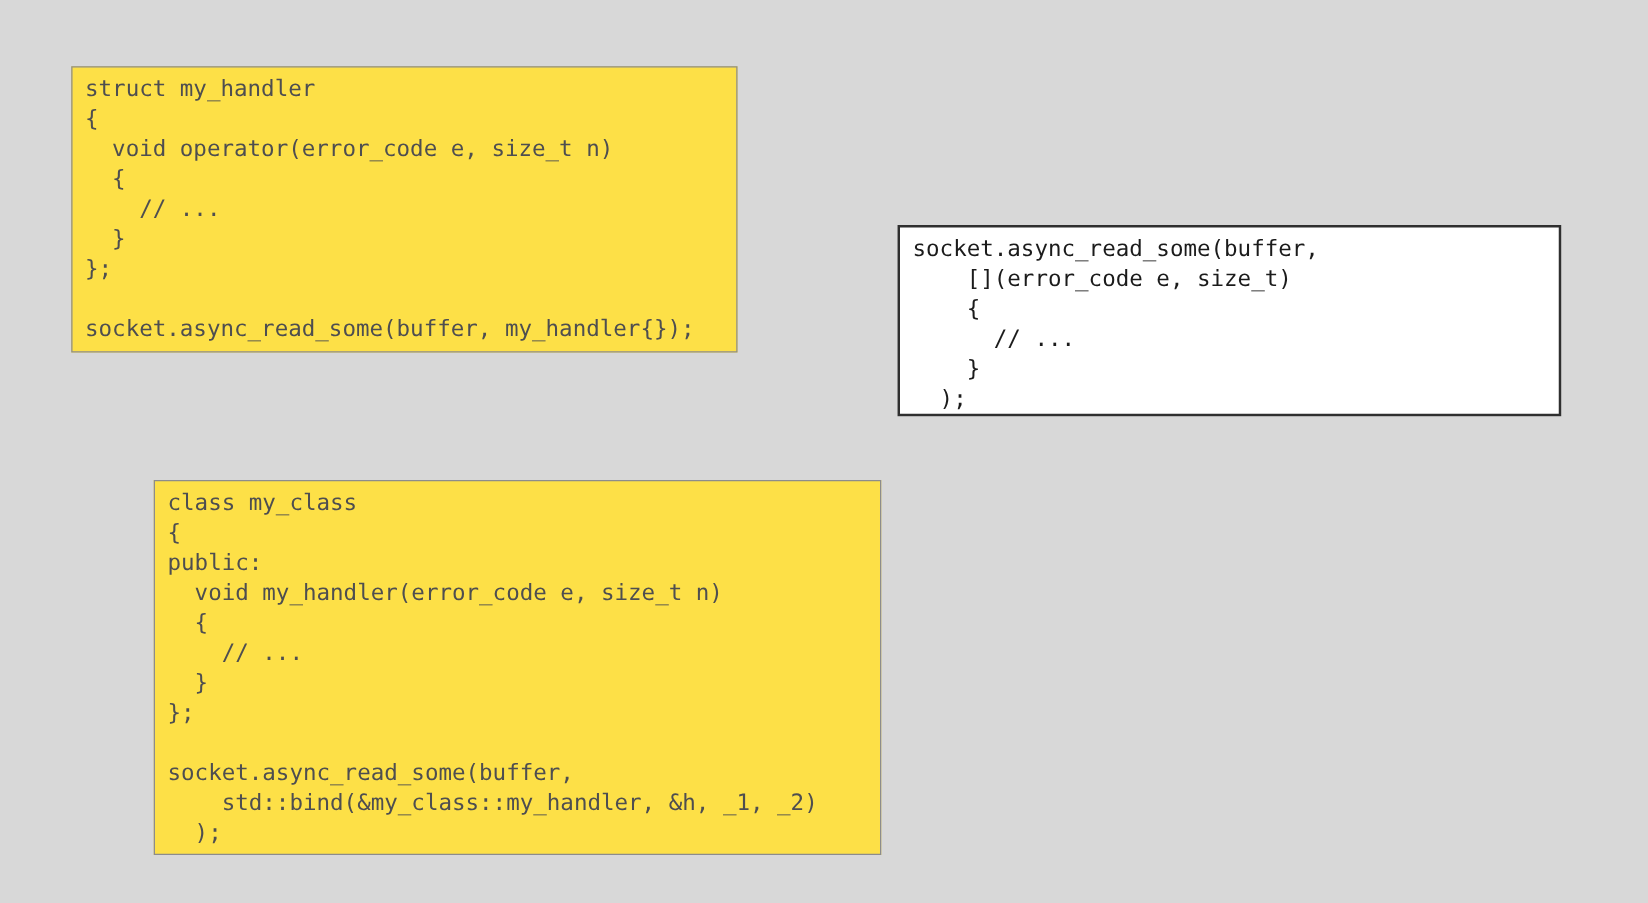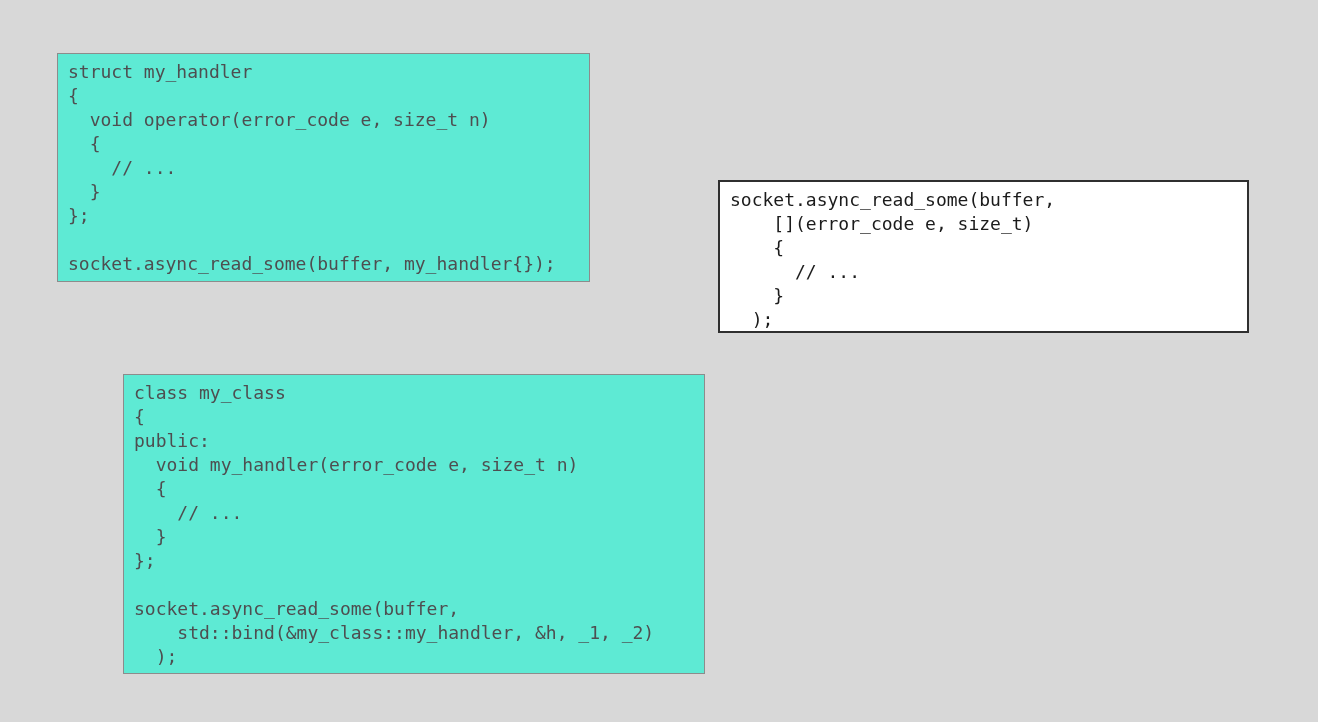--- a/index.html
+++ b/index.html
@@ -19,21 +19,21 @@
     margin: 0;
     box-sizing: border-box;
     font-family: "DejaVu Sans Mono", monospace;
     font-size: 18px;
     line-height: 24px;
     padding: 6px 10px 4px 10px;
     white-space: pre;
     overflow: hidden;
   }
   .code-box.gray {
-    background: #5eead4;
+    background: #fde047;
     border: 1px solid #8c8c8c;
     color: #4e4e50;
   }
   .code-box.white {
     background: #ffffff;
     border: 2px solid #2f2f2f;
     color: #1b1b1b;
   }
   #box-function-object {
     left: 57px;
@@ -42,21 +42,21 @@
     height: 229px;
   }
   #box-lambda {
     left: 718px;
     top: 180px;
     width: 531px;
     height: 153px;
   }
   #box-bind {
     left: 123px;
-    top: 374px;
+    top: 384px;
     width: 582px;
     height: 300px;
   }
 </style>
 </head>
 <body>
 
 <pre class="code-box gray" id="box-function-object">struct my_handler
 {
   void operator(error_code e, size_t n)

